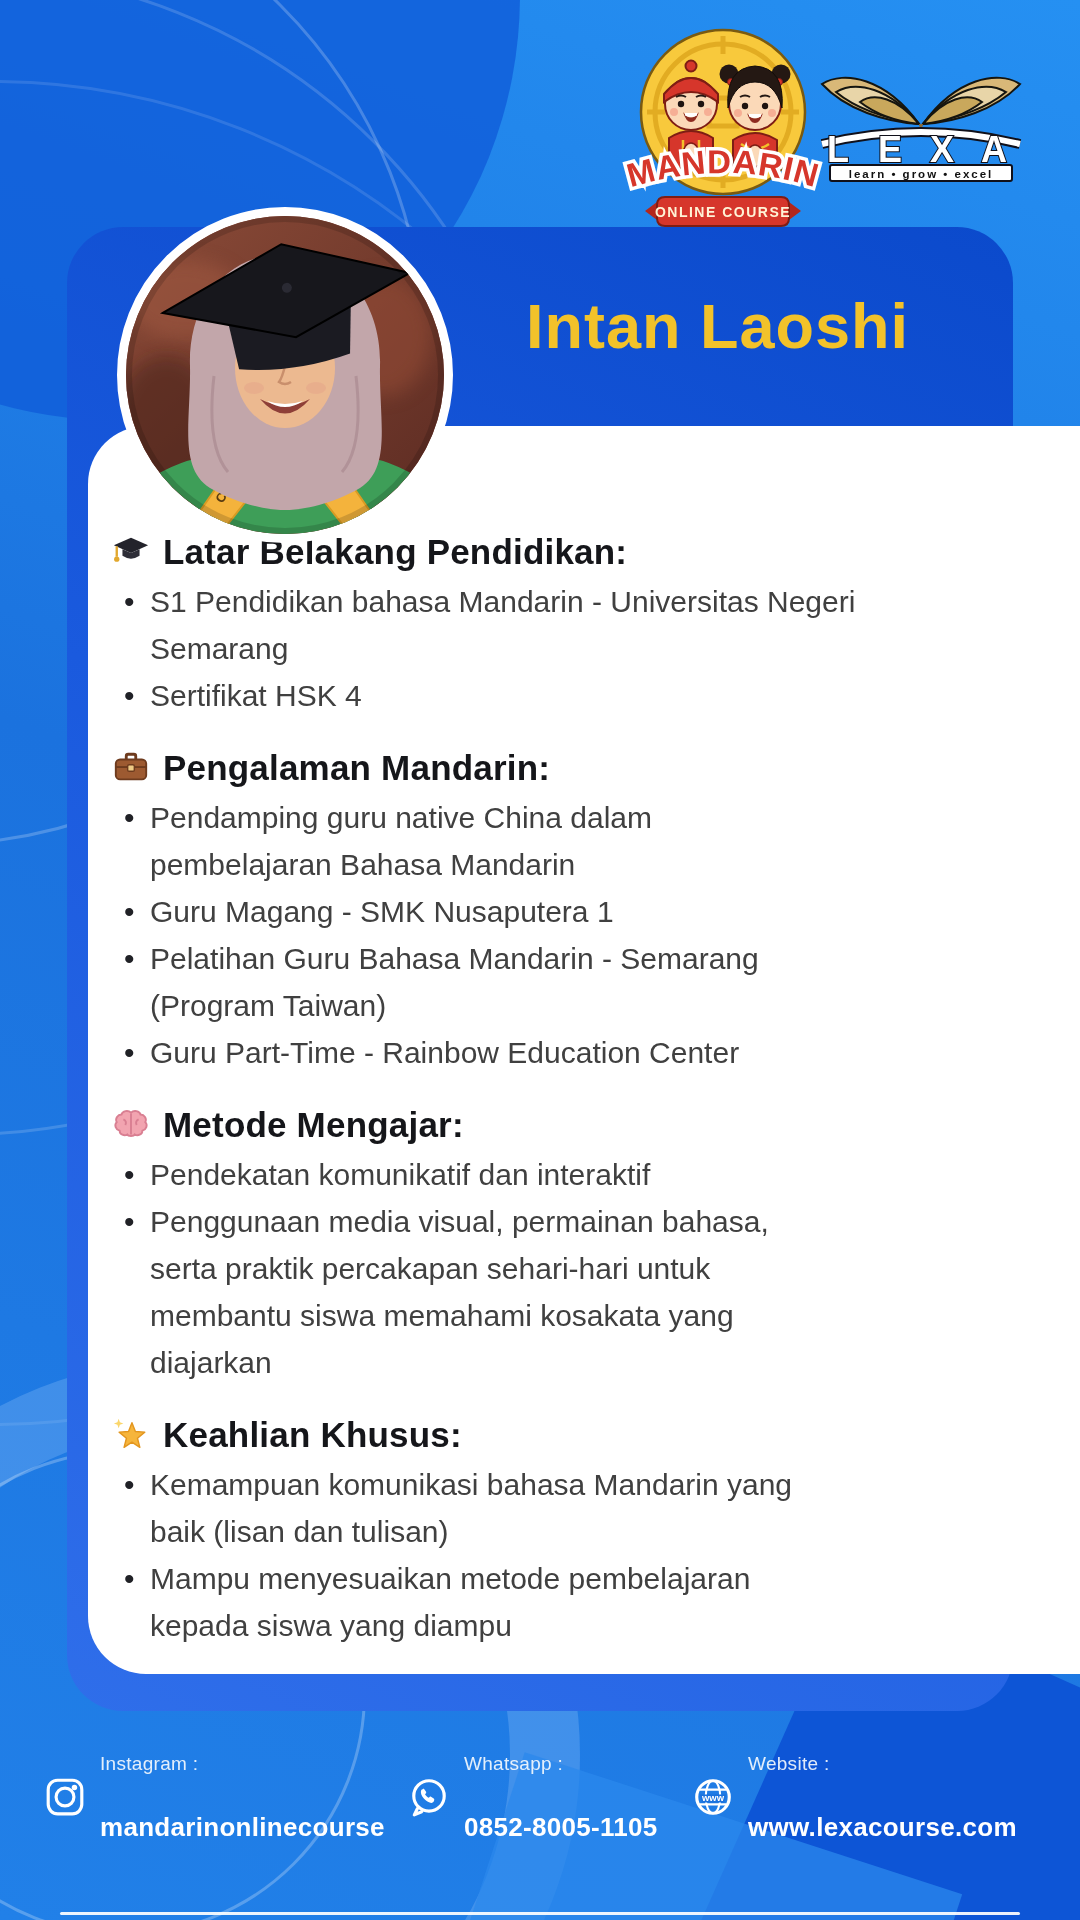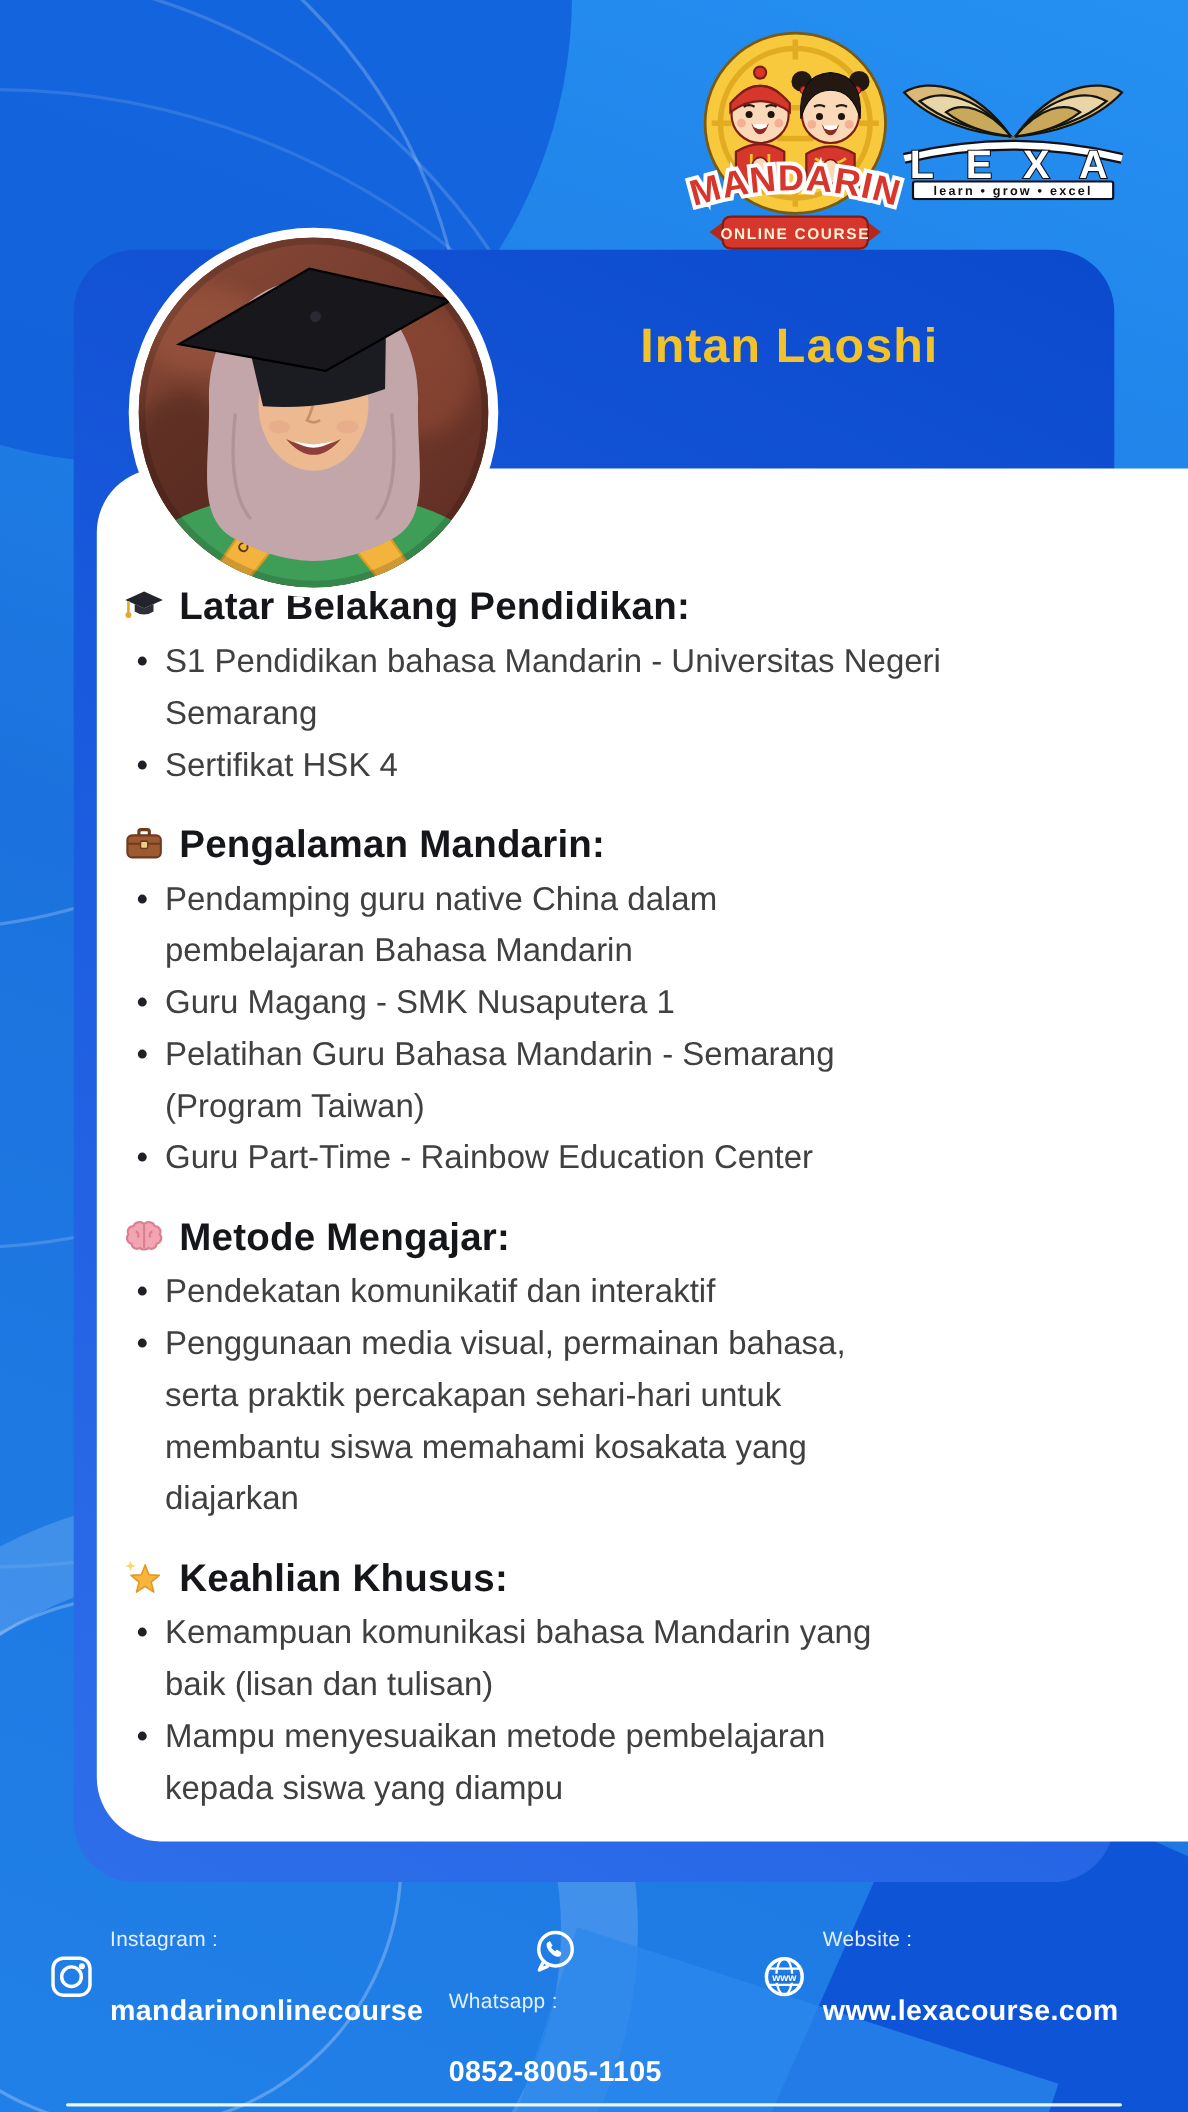--- a/index.html
+++ b/index.html
@@ -19,36 +19,36 @@
   .bottom-line{position:absolute;left:60px;right:60px;bottom:5px;height:3px;background:rgba(255,255,255,.92);border-radius:2px;z-index:6;}
   
   .blue-card{position:absolute;left:67px;top:227px;width:946px;height:1484px;border-radius:56px;
     background:linear-gradient(205deg,#0B4ACC 0%,#1A5ADE 45%,#2F6EEA 100%);z-index:2;}
   .white-card{position:absolute;left:88px;top:426px;width:1076px;height:1248px;border-radius:58px;background:#ffffff;z-index:3;
     padding:104px 30px 0 24px;box-sizing:border-box;}
   .photo-wrap{position:absolute;left:117px;top:207px;width:318px;height:318px;border:9px solid #fff;border-radius:50%;
     overflow:hidden;background:#6e352a;z-index:4;}
   .photo-wrap svg{display:block;}
   .title{position:absolute;left:445px;top:290px;width:545px;text-align:center;z-index:4;
-    font-size:44px;font-weight:700;color:#F2C22A;letter-spacing:1px;}
+    font-size:63px;font-weight:700;color:#F2C22A;letter-spacing:1px;}
   
   .logo-mandarin{position:absolute;left:613px;top:16px;z-index:3;}
   .logo-lexa{position:absolute;left:815px;top:58px;z-index:3;}
   
   .section{margin-bottom:27px;}
   .sec-head{display:flex;align-items:center;gap:13px;margin:0 0 4px 0;line-height:44px;}
   .sec-icon{width:38px;height:38px;flex:none;display:flex;}
   .sec-icon svg{width:38px;height:38px;}
   .sec-title{font-weight:700;font-size:35px;color:#15161A;letter-spacing:.2px;}
   .bullet{position:relative;padding-left:38px;font-size:30px;line-height:47px;color:#404040;white-space:pre-line;}
   .bullet::before{content:"•";position:absolute;left:12px;top:0;color:#202126;}
   
   .footer{position:absolute;left:0;top:1752px;width:1080px;height:90px;z-index:5;color:#fff;}
   .contact{position:absolute;display:flex;align-items:center;gap:14px;}
-  .c-ig{left:44px;} .c-wa{left:408px;flex-direction:column;} .c-web{left:692px;}
+  .c-ig{left:44px;} .c-wa{left:408px;} .c-web{left:692px;}
   .c-icon{width:42px;height:42px;flex:none;}
   .c-icon svg{width:42px;height:42px;}
   .c-text{display:flex;flex-direction:column;gap:36px;}
   .c-label{font-size:19px;opacity:.88;letter-spacing:.3px;line-height:24px;}
   .c-value{font-size:26px;font-weight:700;letter-spacing:.3px;line-height:30px;}
 </style>
 </head>
 <body>
 
 <div class="poster">

